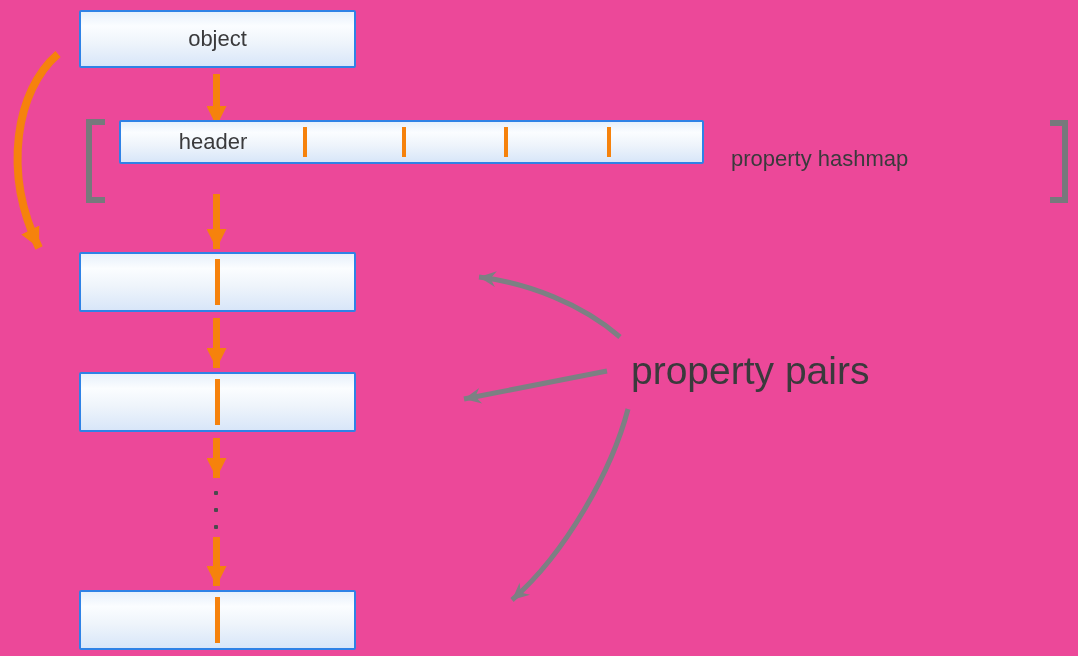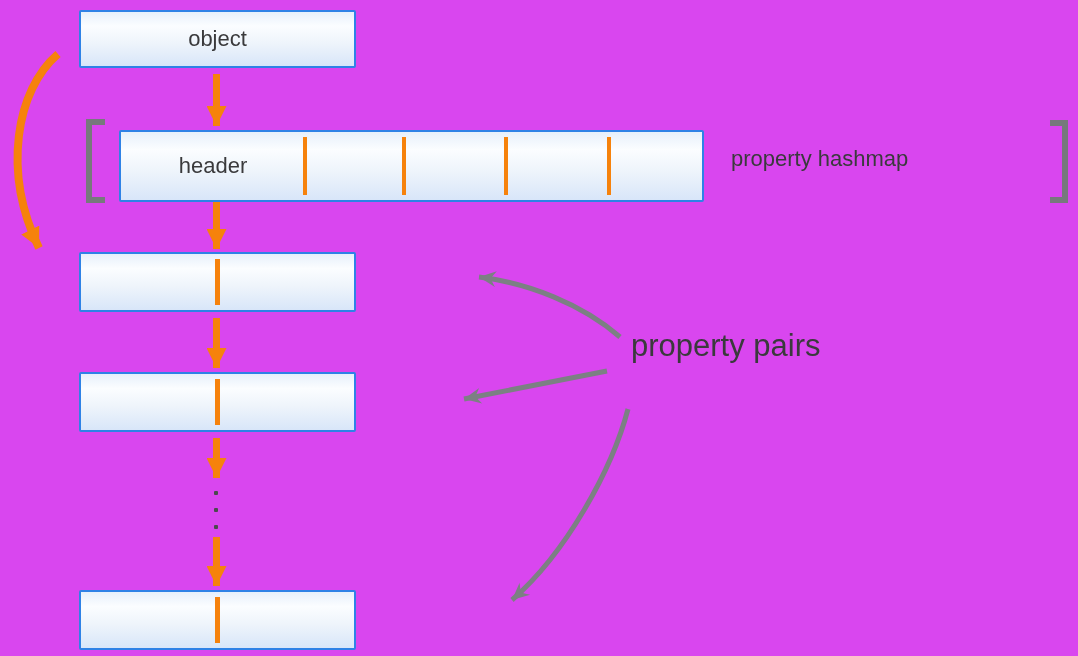--- a/index.html
+++ b/index.html
@@ -1,20 +1,20 @@
 <!DOCTYPE html>
 <html style="--box_border: #2f82e6; --box_fill_top: #fbfdff; --box_fill_bottom: #d8e6f9; --arrow_orange: #f6820c; --arrow_gray: #7c8083; --bracket_gray: #77797c; --text_dark: #3a3a3c;"><head>
 <meta charset="utf-8">
 <style>
   html, body { margin: 0; padding: 0; background: #ffffff; }
   .canvas {
     position: relative;
     width: 1078px;
     height: 656px;
-    background: #d946ef;
+    background: #ec4899;
     overflow: hidden;
     font-family: "Liberation Sans", "DejaVu Sans", sans-serif;
   }
   svg.overlay {
     position: absolute;
     left: 0; top: 0;
     width: 1078px; height: 656px;
     pointer-events: none;
   }
   .box {
@@ -30,21 +30,21 @@
   }
   .box-label {
     display: flex;
     align-items: center;
     justify-content: center;
     height: 100%;
     font-size: 22px;
     color: var(--text_dark);
   }
   #box-object { left: 79px; top: 10px; width: 277px; height: 58px; }
-  #box-header { left: 119px; top: 130px; width: 585px; height: 72px; }
+  #box-header { left: 119px; top: 120px; width: 585px; height: 44px; }
   #box-header .box-label {
     position: absolute;
     left: 0; top: 0;
     width: 184px; height: 100%;
   }
   .tick {
     position: absolute;
     top: 5px; bottom: 5px;
     width: 4px;
     background: var(--arrow_orange);
@@ -65,22 +65,22 @@
     position: absolute;
     color: var(--text_dark);
     white-space: nowrap;
   }
   #caption-hashmap {
     left: 731px; top: 130px; height: 58px;
     display: flex; align-items: center;
     font-size: 22px;
   }
   #caption-pairs {
-    left: 631px; top: 328px;
-    font-size: 31px;
+    left: 631px; top: 349px;
+    font-size: 39px;
   }
   .ellipsis {
     position: absolute;
     left: 214px; top: 491px;
     display: flex;
     flex-direction: column;
     gap: 13px;
   }
   .ellipsis .dot {
     width: 4px; height: 4px;

